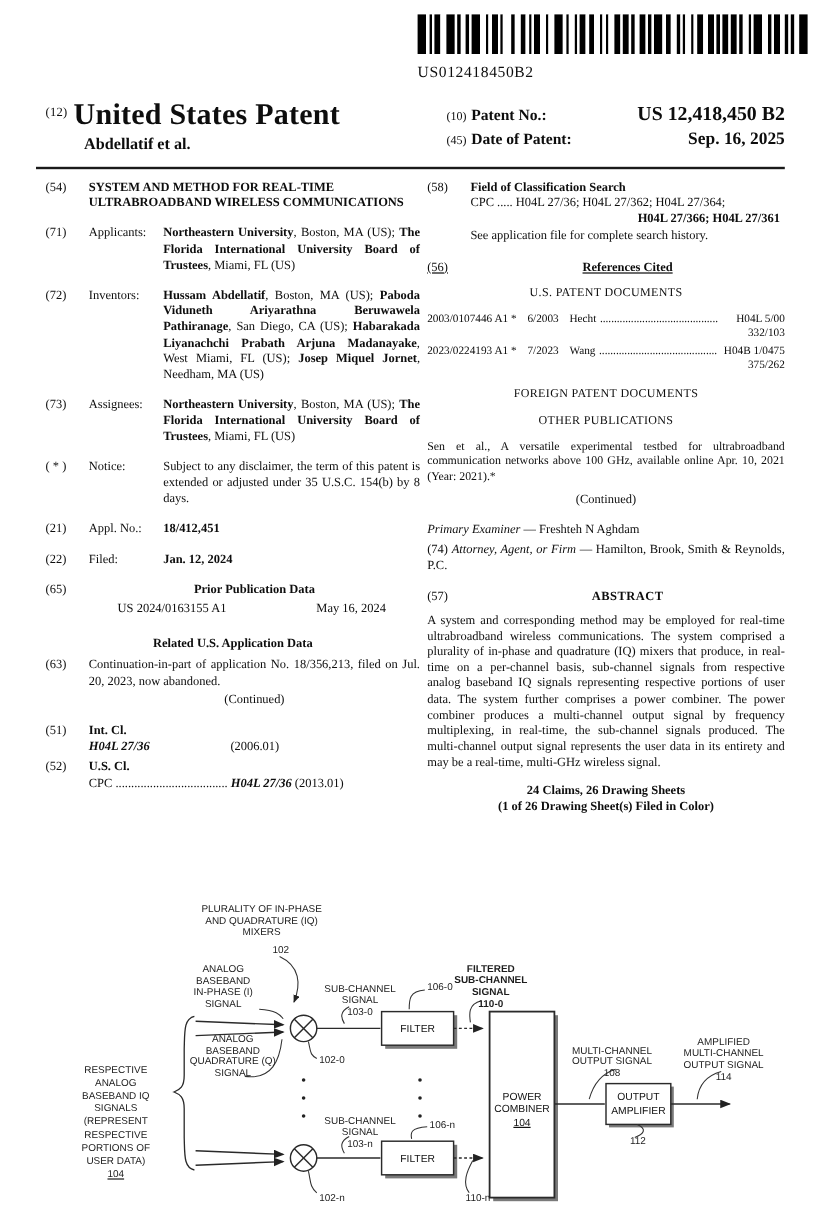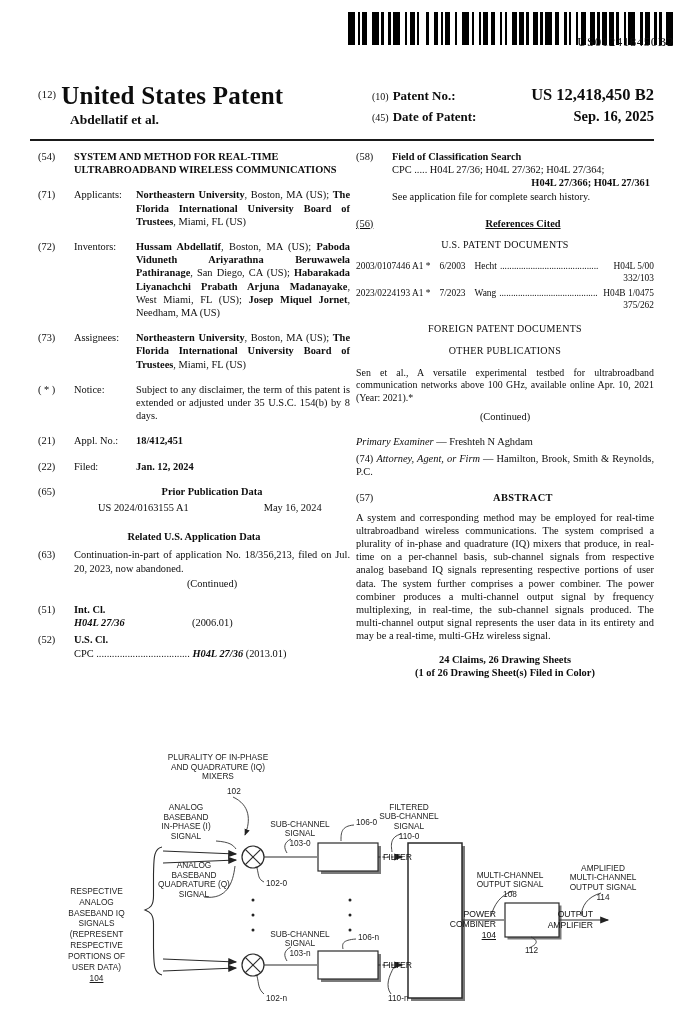--- a/index.html
+++ b/index.html
@@ -3,21 +3,21 @@
 <meta charset="utf-8">
 <style>
   html,body{margin:0;padding:0;}
   body{width:683px;height:1024px;background:#fff;position:relative;
        font-family:"Liberation Serif",serif;color:#0d0d0d;overflow:hidden;}
   .abs{position:absolute;}
   
   .barcode{left:348px;top:12px;width:326px;height:33px;display:flex;align-items:stretch;}
   .bc-bar{background:#000;}
   .bc-gap{background:#fff;}
-  .barcode-text{left:348px;top:34px;width:326px;text-align:right;font-size:13px;letter-spacing:.5px;}
+  .barcode-text{left:348px;top:52px;width:326px;text-align:left;font-size:13px;letter-spacing:.5px;}
   
   .hdr-tag{font-size:10.5px;}
   .hdr-title{left:38px;top:82px;font-size:25px;font-weight:bold;letter-spacing:.2px;}
   .hdr-title .hdr-tag{font-weight:normal;vertical-align:6px;margin-right:5px;}
   .hdr-party{left:70px;top:112px;font-size:13.5px;font-weight:bold;}
   .hdr-right{left:372px;top:85px;width:282px;}
   .hdr-row{display:flex;justify-content:space-between;align-items:baseline;margin-bottom:3px;}
   .hdr-label{font-size:13px;font-weight:bold;}
   .hdr-label .hdr-tag{font-weight:normal;font-size:10px;margin-right:4px;}
   .patent-no{font-size:16.5px;font-weight:bold;}
@@ -66,21 +66,21 @@
   .claims{text-align:center;font-weight:bold;margin-top:10px;line-height:1.3;}
   
   .figure{left:0;top:748px;width:683px;height:276px;}
   .figure svg{position:absolute;left:0;top:0;}
   .fig-label{position:absolute;font-family:"Liberation Sans",sans-serif;font-size:8.3px;
              line-height:1.17;color:#1c1c1c;white-space:pre-line;text-align:center;}
   .fig-label.loose{line-height:1.31;}
   .fig-ref{position:absolute;font-family:"Liberation Sans",sans-serif;font-size:8.3px;color:#1c1c1c;}
   .u{text-decoration:underline;}
   .box-label{position:absolute;font-family:"Liberation Sans",sans-serif;font-size:8.6px;
-             line-height:1.25;color:#111;text-align:right;white-space:pre-line;margin-left:34px;}
+             line-height:1.25;color:#111;text-align:center;white-space:pre-line;}
 </style>
 </head>
 <body>
 
 <div class="abs barcode">
     <div class="bc-bar" style="width: 7.13869px;"></div>
     <div class="bc-gap" style="width: 2.37956px;"></div>
     <div class="bc-bar" style="width: 2.37956px;"></div>
     <div class="bc-gap" style="width: 2.37956px;"></div>
     <div class="bc-bar" style="width: 4.75912px;"></div>
@@ -452,21 +452,21 @@
     <span style="white-space:pre-line;">SUB-CHANNEL
 SIGNAL</span>
     <div>103-0</div>
   </div>
   <div class="fig-ref" style="left:266px;top:130px;">102-0</div>
   <div class="fig-ref" style="left:356px;top:69px;">106-0</div>
 
   <div class="box-label" style="left:318px;top:104px;width:60px;">FILTER</div>
   <div class="box-label" style="left:318px;top:212px;width:60px;">FILTER</div>
 
-  <div class="fig-label" style="left:368px;top:45px;width:82px;">
+  <div class="fig-label" style="left:368px;top:45px;width:82px;font-weight:bold;">
     <span style="white-space:pre-line;">FILTERED
 SUB-CHANNEL
 SIGNAL</span>
     <div>110-0</div>
   </div>
 
   <div class="fig-label" style="left:260px;top:172px;width:80px;">
     <span style="white-space:pre-line;">SUB-CHANNEL
 SIGNAL</span>
     <div>103-n</div>

